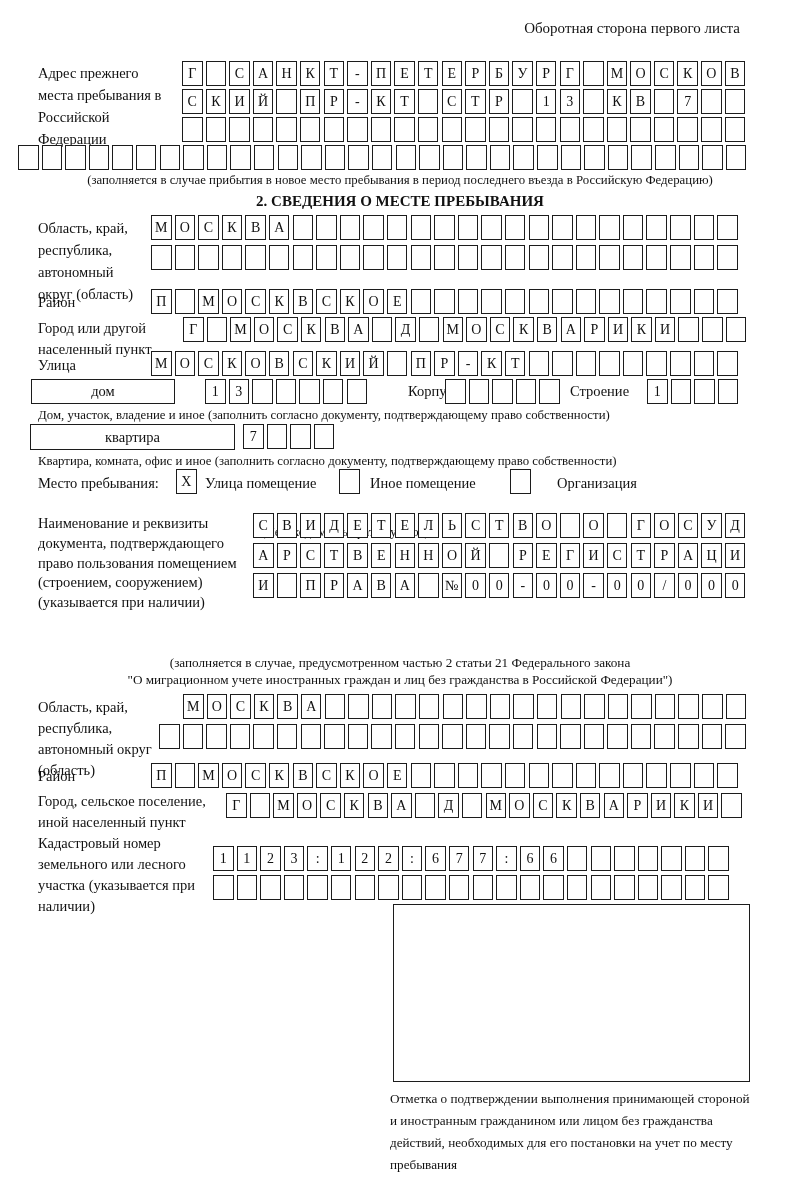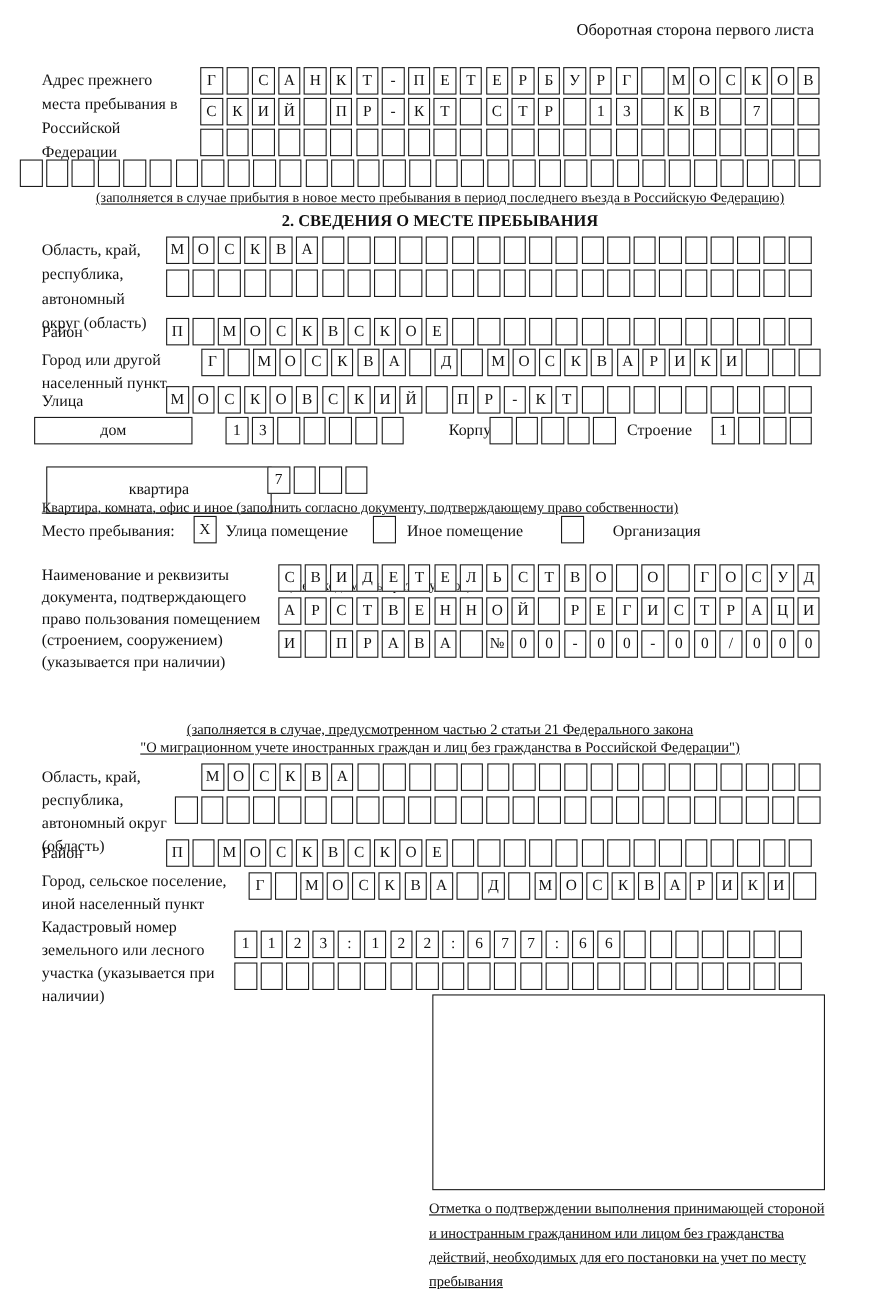--- a/index.html
+++ b/index.html
@@ -1,21 +1,21 @@
 <!DOCTYPE html>
 <html><head>
 <meta charset="utf-8">
 <style>
   html,body{margin:0;padding:0;background:#fff;}
   .page{position:relative;width:800px;height:1180px;background:#fff;color:#111;
         font-family:"Liberation Serif","DejaVu Serif",serif;overflow:hidden;}
   .t{position:absolute;font-size:14.5px;line-height:21px;white-space:nowrap;}
   .lbl{white-space:normal;}
   .c{left:0;width:800px;text-align:center;white-space:normal;}
-  .small{font-size:12.8px;line-height:17px;text-decoration:underline;}
+  .small{font-size:12.8px;line-height:17px;}
   .b{font-weight:bold;}
   .boxrow{position:absolute;display:flex;gap:3.1px;}
   .box{box-sizing:border-box;width:20.5px;height:25px;border:1.6px solid #1c1c1c;
        display:flex;align-items:center;justify-content:center;
        font-size:14px;background:#fff;flex:0 0 auto;}
   .widebox{position:absolute;box-sizing:border-box;border:1.6px solid #1c1c1c;height:25px;
        display:flex;align-items:center;justify-content:center;font-size:14.5px;background:#fff;}
   .bigbox{position:absolute;box-sizing:border-box;border:1.7px solid #1c1c1c;background:#fff;}
 </style>
 </head>
@@ -301,22 +301,23 @@
       <span class="box"></span>
       <span class="box"></span>
     </div>
   <div class="t" style="left:570px;top:381px">Строение</div>
   <div class="boxrow" style="left:647px;top:379px">
       <span class="box">1</span>
       <span class="box"></span>
       <span class="box"></span>
       <span class="box"></span>
     </div>
-
-  <div class="widebox" style="left:42px;top:424px;width:205px;height:43px">квартира</div>
+  <div class="t small" style="left:38px;top:407px">Дом, участок, владение и иное (заполнить согласно документу, подтверждающему право собственности)</div>
+
+  <div class="widebox" style="left:30px;top:424px;width:205px;height:26px">квартира</div>
   <div class="boxrow" style="left:243px;top:424px">
       <span class="box">7</span>
       <span class="box"></span>
       <span class="box"></span>
       <span class="box"></span>
     </div>
   <div class="t small" style="left:38px;top:453px">Квартира, комната, офис и иное (заполнить согласно документу, подтверждающему право собственности)</div>
 
   <div class="t" style="left:38px;top:473px">Место пребывания:</div>
   <div class="boxrow" style="left:176px;top:469px">

